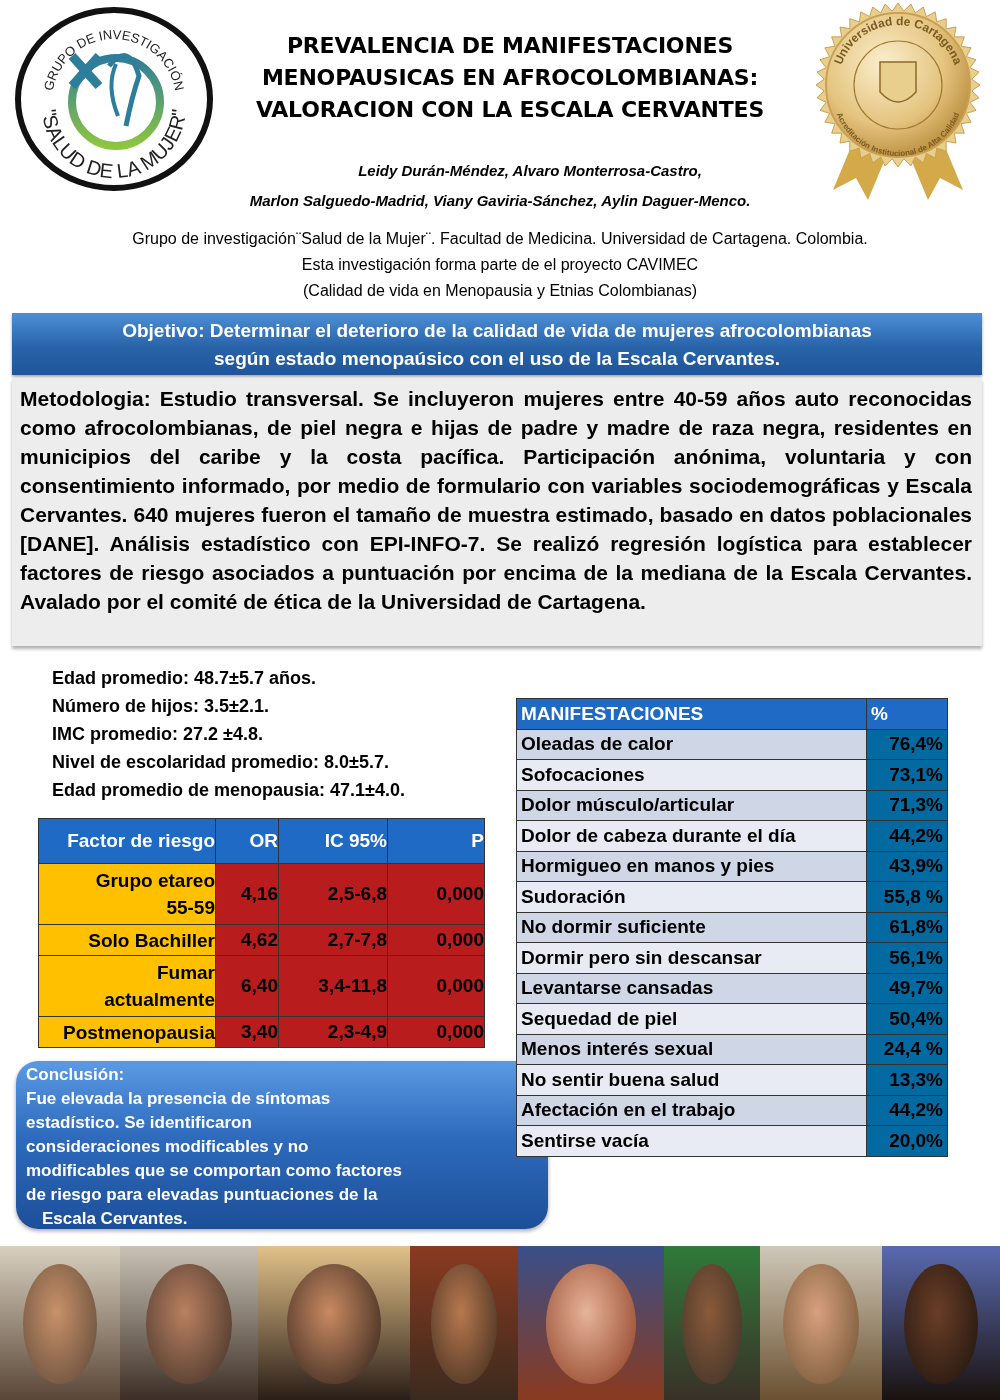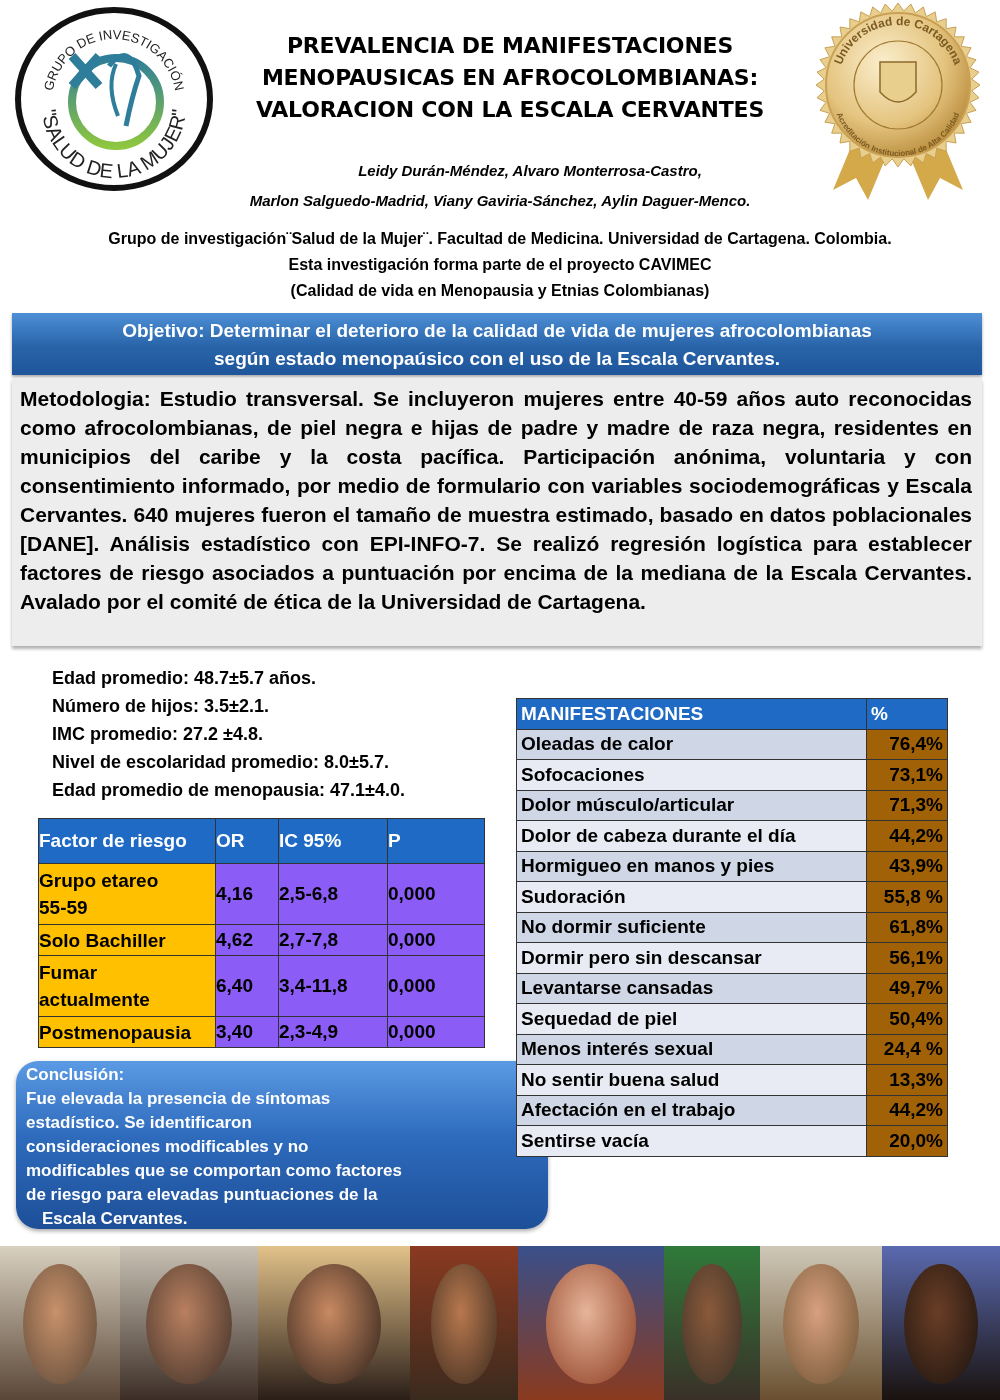--- a/index.html
+++ b/index.html
@@ -5,51 +5,51 @@
     html, body { margin: 0; padding: 0; }
     body { width: 1000px; height: 1400px; background: #ffffff; position: relative; overflow: hidden; font-family: "Liberation Sans", sans-serif; color: #000; }
     .abs { position: absolute; }
 
     
     #logo-left { left: 14px; top: 6px; width: 200px; height: 186px; }
     #seal { left: 798px; top: 0px; width: 200px; height: 205px; }
     #title { left: 220px; top: 30px; width: 580px; text-align: center; font-family: "DejaVu Sans", sans-serif; font-weight: bold; font-size: 22px; line-height: 32px; letter-spacing: -0.2px; }
     #authors { left: 40px; top: 156px; width: 920px; text-align: center; font-weight: bold; font-style: italic; font-size: 15px; line-height: 30px; }
     #authors .l1 { padding-left: 60px; }
-    #affil { left: 0; top: 226px; width: 1000px; text-align: center; font-family: "Liberation Sans Narrow", "Liberation Sans", sans-serif; font-weight: bold; font-size: 16px; line-height: 26px; }
+    #affil { left: 0; top: 226px; width: 1000px; text-align: center; font-family: "Liberation Sans Narrow", "Liberation Sans", sans-serif; font-weight: normal; font-size: 16px; line-height: 26px; }
 
     
     #objective { left: 12px; top: 313px; width: 970px; height: 62px; background: linear-gradient(#4d8fd6, #2863a8 55%, #1f559a); color: #fff; text-align: center; font-weight: bold; font-size: 19px; line-height: 28px; padding-top: 4px; box-sizing: border-box; box-shadow: 0 2px 3px rgba(0,0,0,0.35); }
 
     
     #method { left: 12px; top: 378px; width: 970px; height: 268px; background: #ededed; box-shadow: 0 3px 3px rgba(0,0,0,0.3); padding: 6px 10px 0 8px; box-sizing: border-box; font-weight: bold; font-size: 21px; line-height: 29px; text-align: justify; }
 
     
     #demo { left: 52px; top: 664px; width: 450px; font-weight: bold; font-size: 18px; line-height: 28px; }
     #demo div { white-space: nowrap; }
 
     
     #risk { left: 38px; top: 818px; width: 447px; border-collapse: collapse; font-weight: bold; font-size: 19px; }
-    #risk th, #risk td { border: 1.5px solid #333; text-align: left; padding: 0; }
+    #risk th, #risk td { border: 1.5px solid #333; text-align: right; padding: 0; }
     #risk th { background: #1f6ac4; color: #fff; height: 44px; }
-    #risk td { background: #8b5cf6; }
+    #risk td { background: #b91c1c; }
     #risk td.factor { background: #ffc000; line-height: 27px; }
     #risk tr.r2 td { height: 60px; }
     #risk tr.r1 td { height: 30px; }
 
     
     #conclusion { left: 16px; top: 1061px; width: 532px; height: 168px; border-radius: 22px; background: linear-gradient(#5b9ae3, #2e6bbd 45%, #1d4f98); color: #fff; box-shadow: 0 2px 4px rgba(0,0,0,0.35); padding: 2px 10px 0 10px; box-sizing: border-box; font-weight: bold; font-size: 17px; line-height: 24px; }
     #conclusion .last { padding-left: 16px; }
 
     
     #manif { left: 516px; top: 698px; width: 432px; border-collapse: collapse; font-weight: bold; font-size: 19px; }
     #manif th, #manif td { border: 1.5px solid #333; padding: 0 4px; height: 29.5px; margin-left: 11px; }
     #manif th { background: #1f6ac4; color: #fff; text-align: left; font-weight: bold; }
     #manif td.name { text-align: left; }
-    #manif td.pct { background: #a16207; text-align: right; width: 72px; }
+    #manif td.pct { background: #0369a1; text-align: right; width: 72px; }
     #manif tr:nth-child(odd) td.name { background: #cfd6e6; }
     #manif tr:nth-child(even) td.name { background: #e8ebf3; }
 
     
     #photos { left: 0; top: 1246px; width: 1000px; height: 154px; display: flex; }
     .ph { height: 100%; position: relative; overflow: hidden; }
     .face { position: absolute; border-radius: 50%; }
   </style>
 </head>
 <body>

